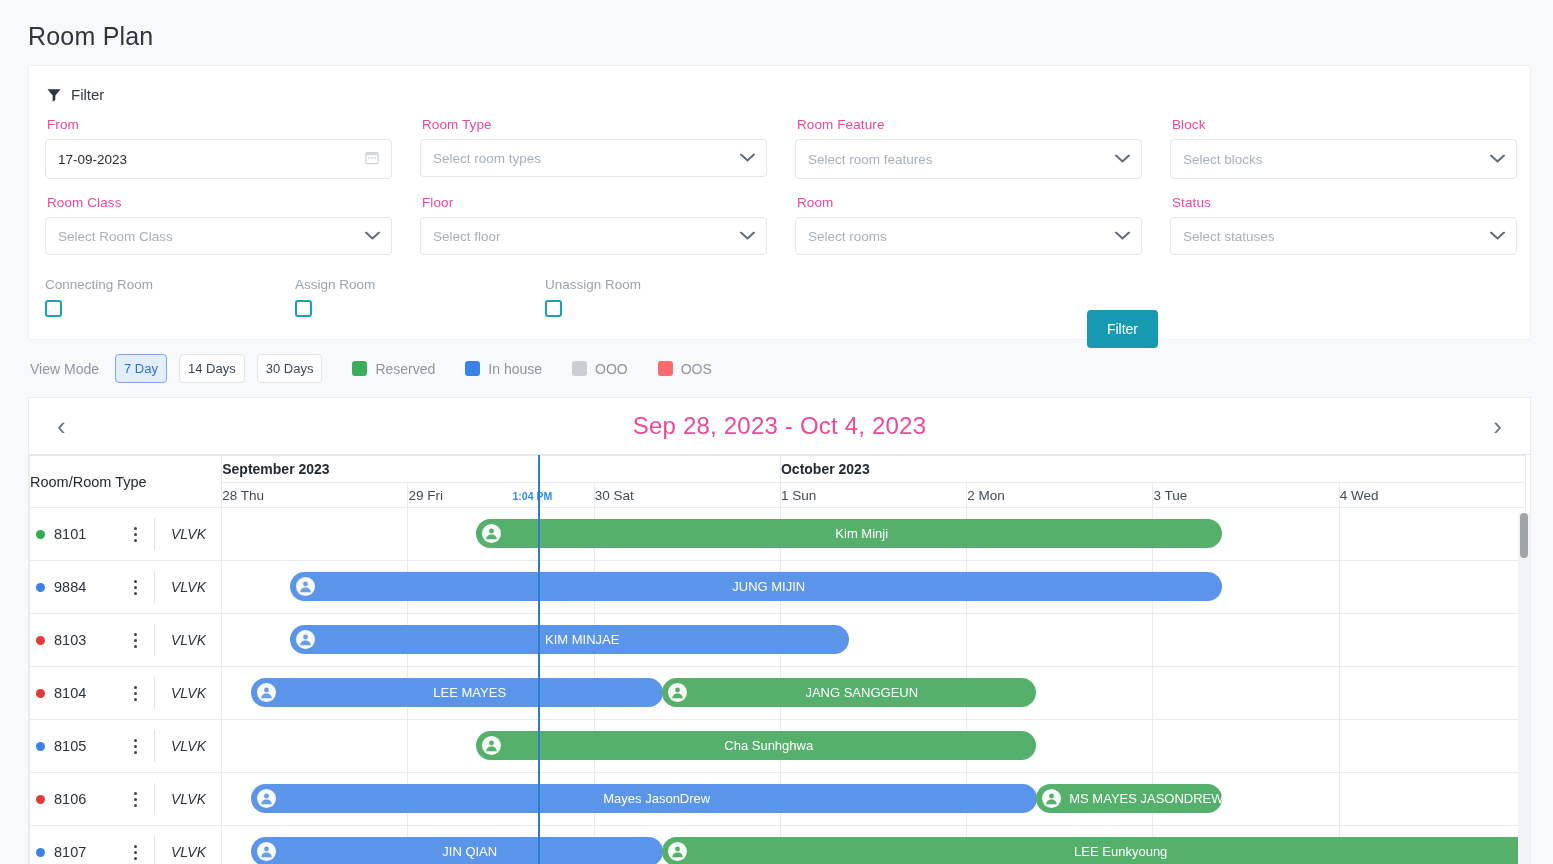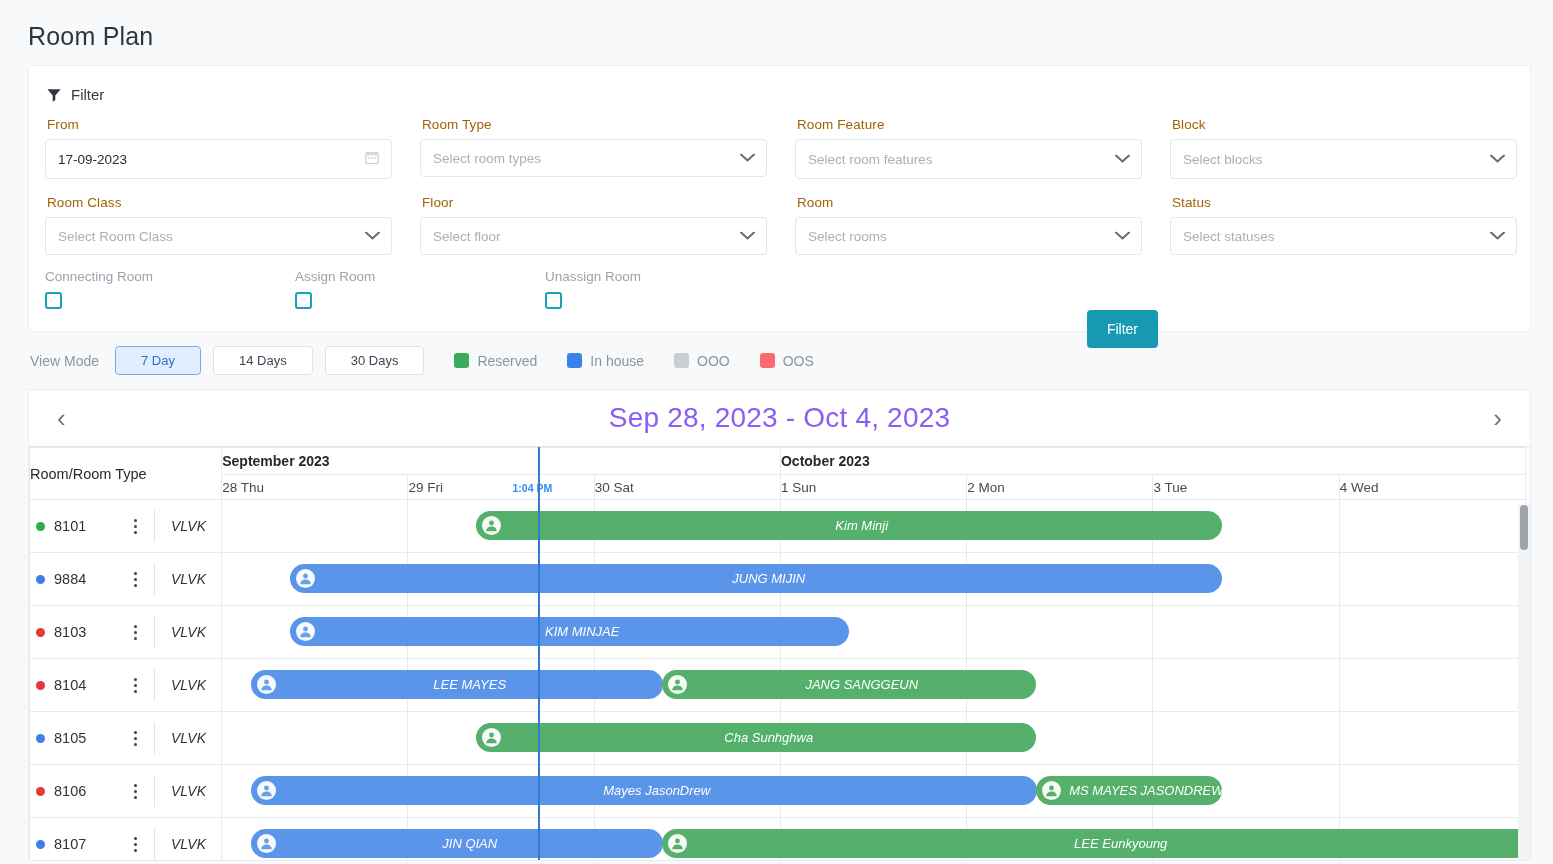--- a/index.html
+++ b/index.html
@@ -33,41 +33,41 @@
   .filter-head .ttl { font-size: 15px; color: #333b45; }
   .funnel { width: 14px; height: 14px; display:block; }
   .grid4 {
     display: grid;
     grid-template-columns: 375px 375px 375px 375px;
     column-gap: 0;
     row-gap: 0;
   }
   .fld { padding-right: 28px; }
   .lbl {
-    font-size: 13.5px; color: #a16207; font-weight: 400;
+    font-size: 13.5px; color: #ec4899; font-weight: 400;
     margin: 0 0 7px 2px; display: block; letter-spacing:.1px;
   }
   .ctl {
     height: 40px; border: 1px solid #e3e7ea; border-radius: 4px;
     background: #fff; display: flex; align-items: center;
     padding: 0 12px; position: relative; font-size: 13.5px;
   }
   .ctl.sel { height: 38px; }
   .ctl .val { color: #2b2b2b; font-size: 13.5px; }
   .ctl .ph { color: #a8b0b8; font-size: 13.5px; }
   .chev {
     position: absolute; right: 11px; top: 50%;
     transform: translateY(-50%);
   }
   .cal-ic { position:absolute; right: 12px; top:50%; transform:translateY(-50%); }
   .r2 { margin-top: 16px; }
   .chkrow {
     display: grid;
     grid-template-columns: 250px 250px 251px 230px 1fr;
-    margin-top: 14px; align-items: start;
+    margin-top: 22px; align-items: start;
   }
   .chk-lbl { font-size: 13.5px; color:#9aa4ae; margin-bottom: 8px; display:block; }
   .cbox {
     width: 17px; height: 17px; border: 2px solid #17a2b8;
     border-radius: 3px; background:#fff; display:inline-block;
   }
   .cbox.on { background:#17a2b8; position: relative; }
   .cbox.on::after {
     content:""; position:absolute; left:4px; top:1px; width:5px; height:9px;
     border:solid #fff; border-width: 0 2px 2px 0; transform: rotate(42deg);
@@ -78,21 +78,21 @@
     font-family:"Liberation Sans",sans-serif;
     position:absolute; right: 372px; top: 244px;
   }
   
   .vm-bar {
     display:flex; align-items:center; gap: 12px;
     padding: 14px 0 14px 30px;
   }
   .vm-lbl { font-size:14px; color:#8d969f; margin-right:4px; }
   .vm-btn {
-    font-size: 13px; padding: 6px 25px; border-radius: 4px;
+    font-size: 13px; padding: 6px 8px; border-radius: 4px;
     border: 1px solid #dfe3e8; background:#fff; color:#3c4752;
     font-family:"Liberation Sans",sans-serif; cursor:pointer;
   }
   .vm-btn.active { background:#e2edfd; border-color:#7aa7e8; color:#2f6fd0; }
   .lg { display:flex; align-items:center; gap:8px; margin-left: 18px; }
   .lg .sw { width:15px; height:15px; border-radius:3px; display:block; }
   .lg .tx { font-size:14px; color:#8d969f; }
   
   .cal-wrap {
     background:#fff; margin: 0 22px 0 28px;
@@ -100,21 +100,21 @@
     height: 472px; position: relative; overflow:hidden;
   }
   .cal-nav {
     height: 57px; display:flex; align-items:center; justify-content:space-between;
     padding: 0 22px; border-bottom: 1px solid #e1e5e9;
   }
   .navbtn {
     background:none; border:none; font-size: 26px; color:#6d767f; cursor:pointer;
     line-height:1; padding: 0 6px; font-family:"Liberation Sans",sans-serif; font-weight:300;
   }
-  .range { font-size: 28px; color:#8b5cf6; font-weight:400; letter-spacing:.2px; }
+  .range { font-size: 24px; color:#ec4899; font-weight:400; letter-spacing:.2px; }
   .tbl { width: 1497px; border-collapse: collapse; table-layout: fixed; }
   .tbl td, .tbl th { border:1px solid #e8ebee; padding:0; }
   .hdr-month {
     font-size: 14px; font-weight: 700; color:#222a32; text-align:left;
     padding: 9px 0 9px 8px; height: 27px; vertical-align: middle;
   }
   .hdr-rrt {
     font-size: 14.5px; color:#222a32; font-weight:400; text-align:left;
     padding-left: 8px; vertical-align: middle;
   }
@@ -139,21 +139,21 @@
   .barlayer { position:absolute; left:0; top:0; width: 1497px; height: 100%; pointer-events:none; }
   .bar {
     position:absolute; height: 29px; border-radius: 15px; color:#fff;
     display:flex; align-items:center; font-size: 13px; pointer-events:auto;
     cursor:pointer; overflow:hidden; white-space:nowrap;
   }
   .bar .av {
     width: 19px; height:19px; border-radius:50%; background:rgba(255,255,255,.95);
     margin-left: 6px; flex:none; display:flex; align-items:center; justify-content:center;
   }
-  .bar .nm { flex:1; text-align:center; padding: 0 8px; font-style: italic; }
+  .bar .nm { flex:1; text-align:center; padding: 0 8px; }
   .bar.named .nm { text-align:center; }
   .nowline {
     position:absolute; width:2px; background:#2f7bd4; top:0; bottom:0; left: 509px; z-index: 5;
   }
   .vscroll {
     position:absolute; right: 2px; top: 58px; width: 8px; height: 45px;
     background:#9ea4aa; border-radius: 4px;
   }
   .scrollgutter {
     position:absolute; right:0; top: 58px; width: 12px; bottom:0; background:#f1f3f5;

